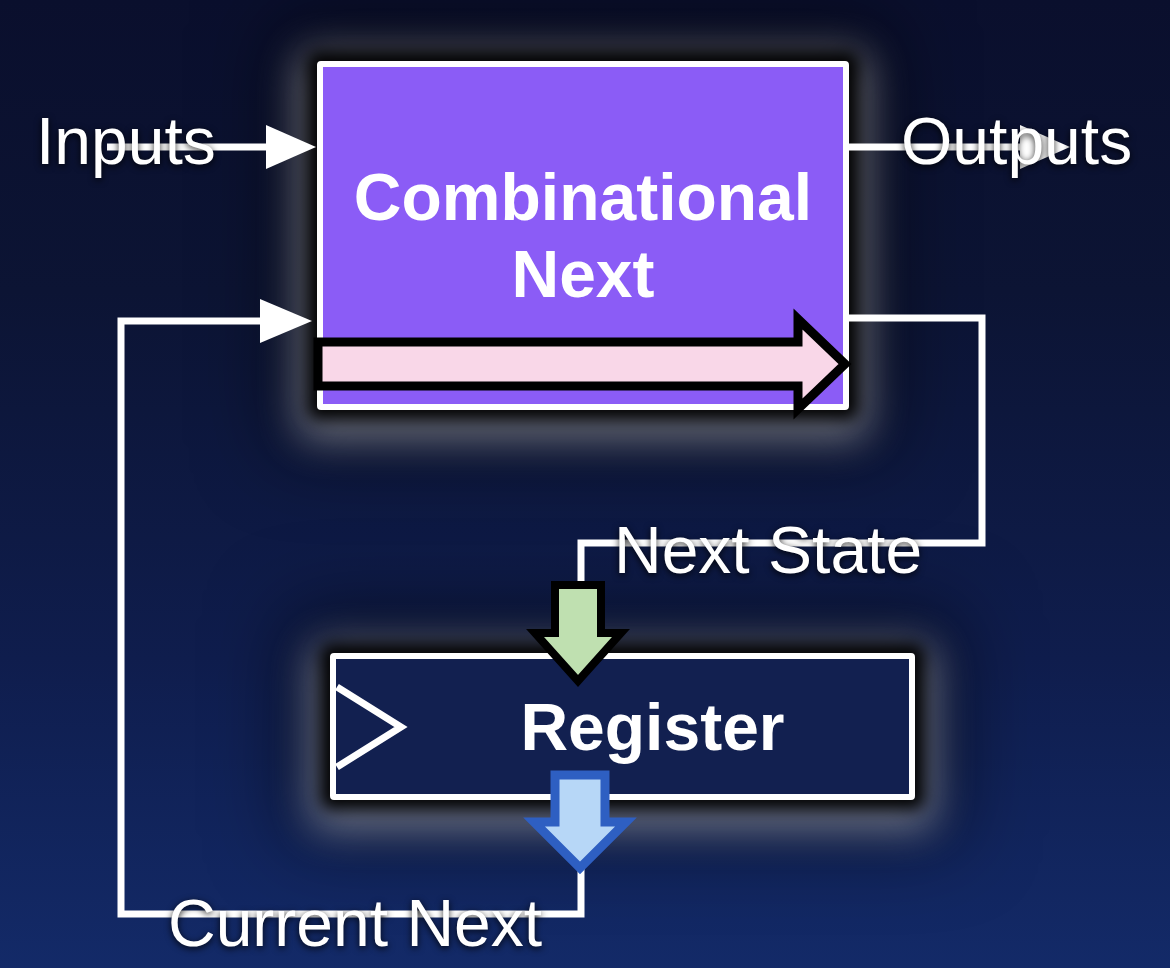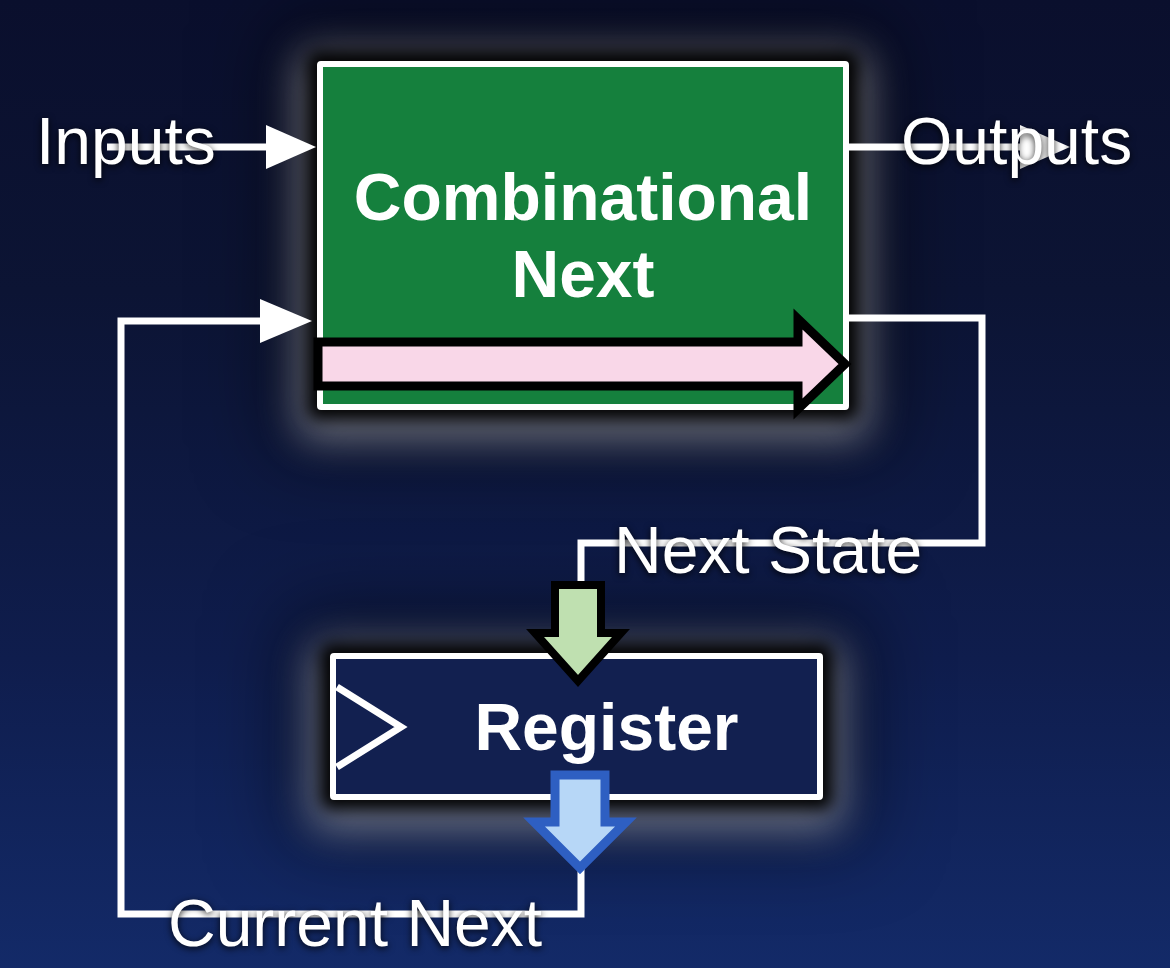--- a/index.html
+++ b/index.html
@@ -21,26 +21,26 @@
     border:6px solid #ffffff;border-radius:4px;
     box-shadow:
       0 0 15px 10px rgba(0,0,0,0.97),
       0 10px 42px 20px rgba(255,255,255,0.40),
       0 0 80px 40px rgba(0,0,0,0.55);
     display:flex;align-items:center;justify-content:center;
     color:#ffffff;font-weight:700;text-align:center;
   }
   .combo{
     left:317px;top:61px;width:532px;height:349px;
-    background:#15803d;
+    background:#8b5cf6;
     font-size:66px;line-height:77px;
     flex-direction:column;
   }
   .reg{
-    left:330px;top:653px;width:493px;height:147px;
+    left:330px;top:653px;width:585px;height:147px;
     background:#122050;
     font-size:66px;line-height:1;
     padding-left:60px;
   }
   svg.overlay{position:absolute;left:0;top:0;pointer-events:none;}
 </style>
 </head>
 <body>
 
 <div class="stage">

